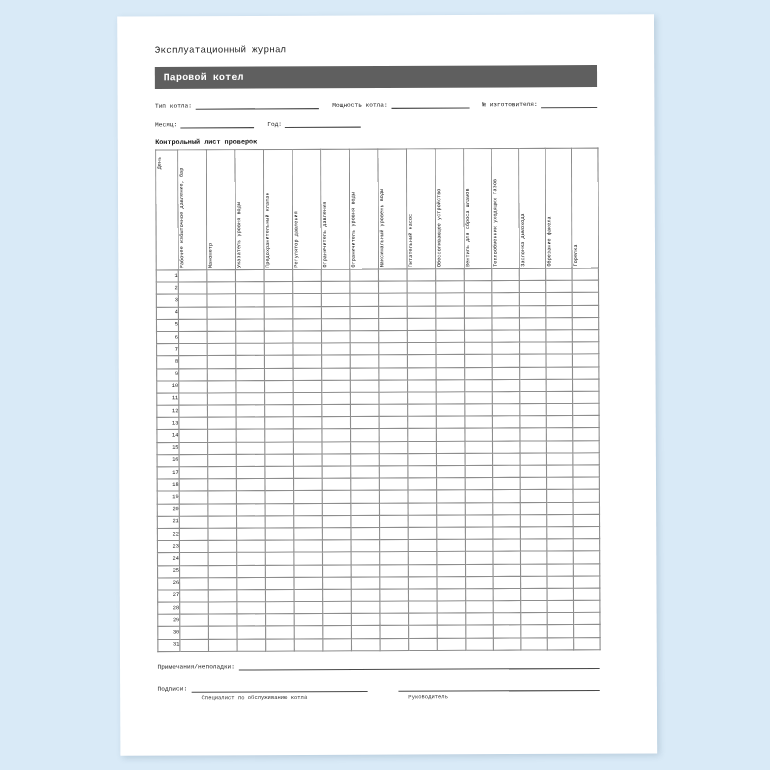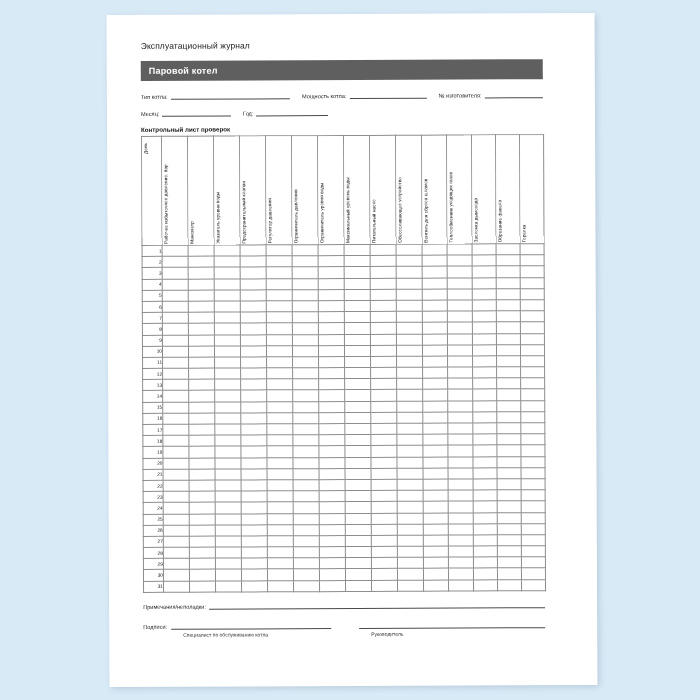--- a/index.html
+++ b/index.html
@@ -10,20 +10,21 @@
     width: 700px;
     height: 700px;
     background: #d9eaf7;
     font-family: "Liberation Sans", sans-serif;
     overflow: hidden;
   }
   #stage {
     position: relative;
     width: 604px;
     height: 700px;
+    font-family: Liberation Mono, monospace;
   }
   
   #sheet {
     position: absolute;
     left: 108px;
     top: 14px;
     width: 488px;
     height: 672px;
     background: #ffffff;
     box-shadow: 2px 2px 6px rgba(40,70,100,0.18);

